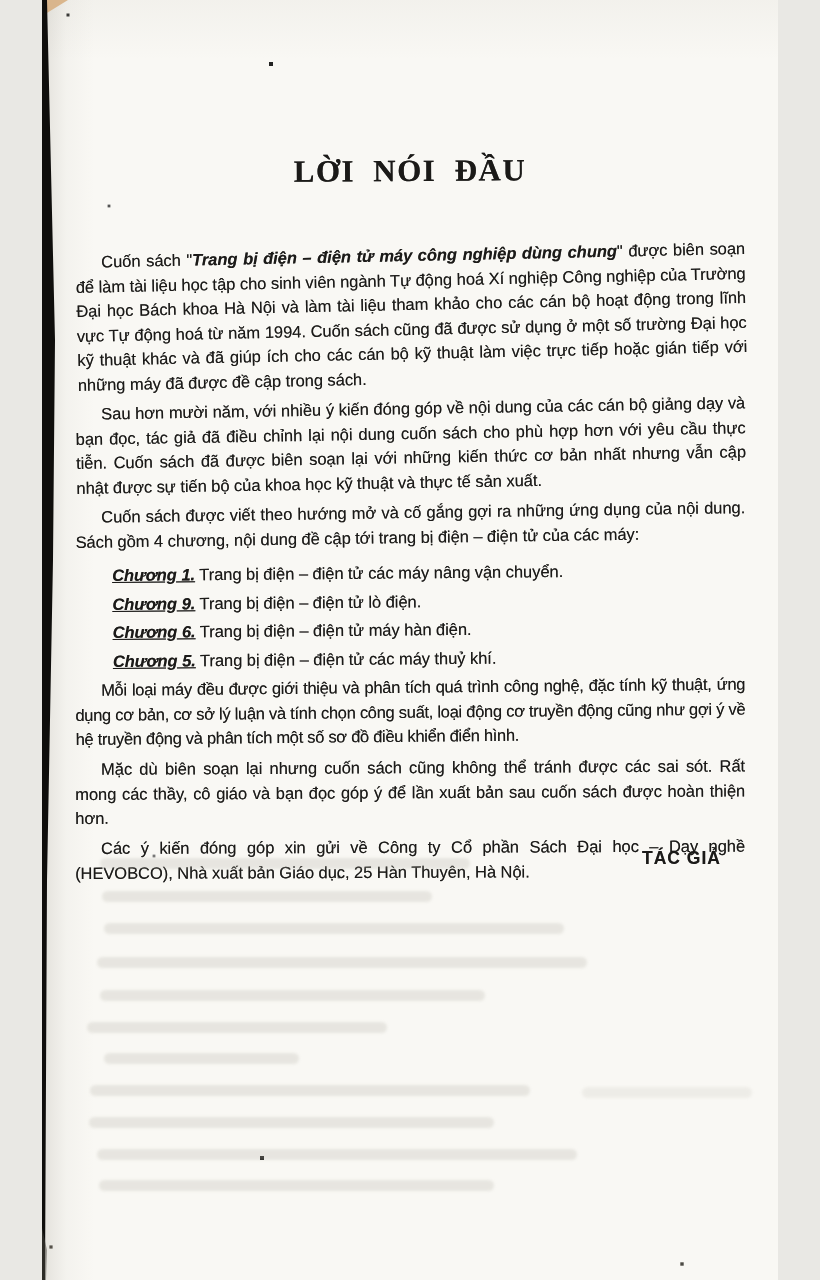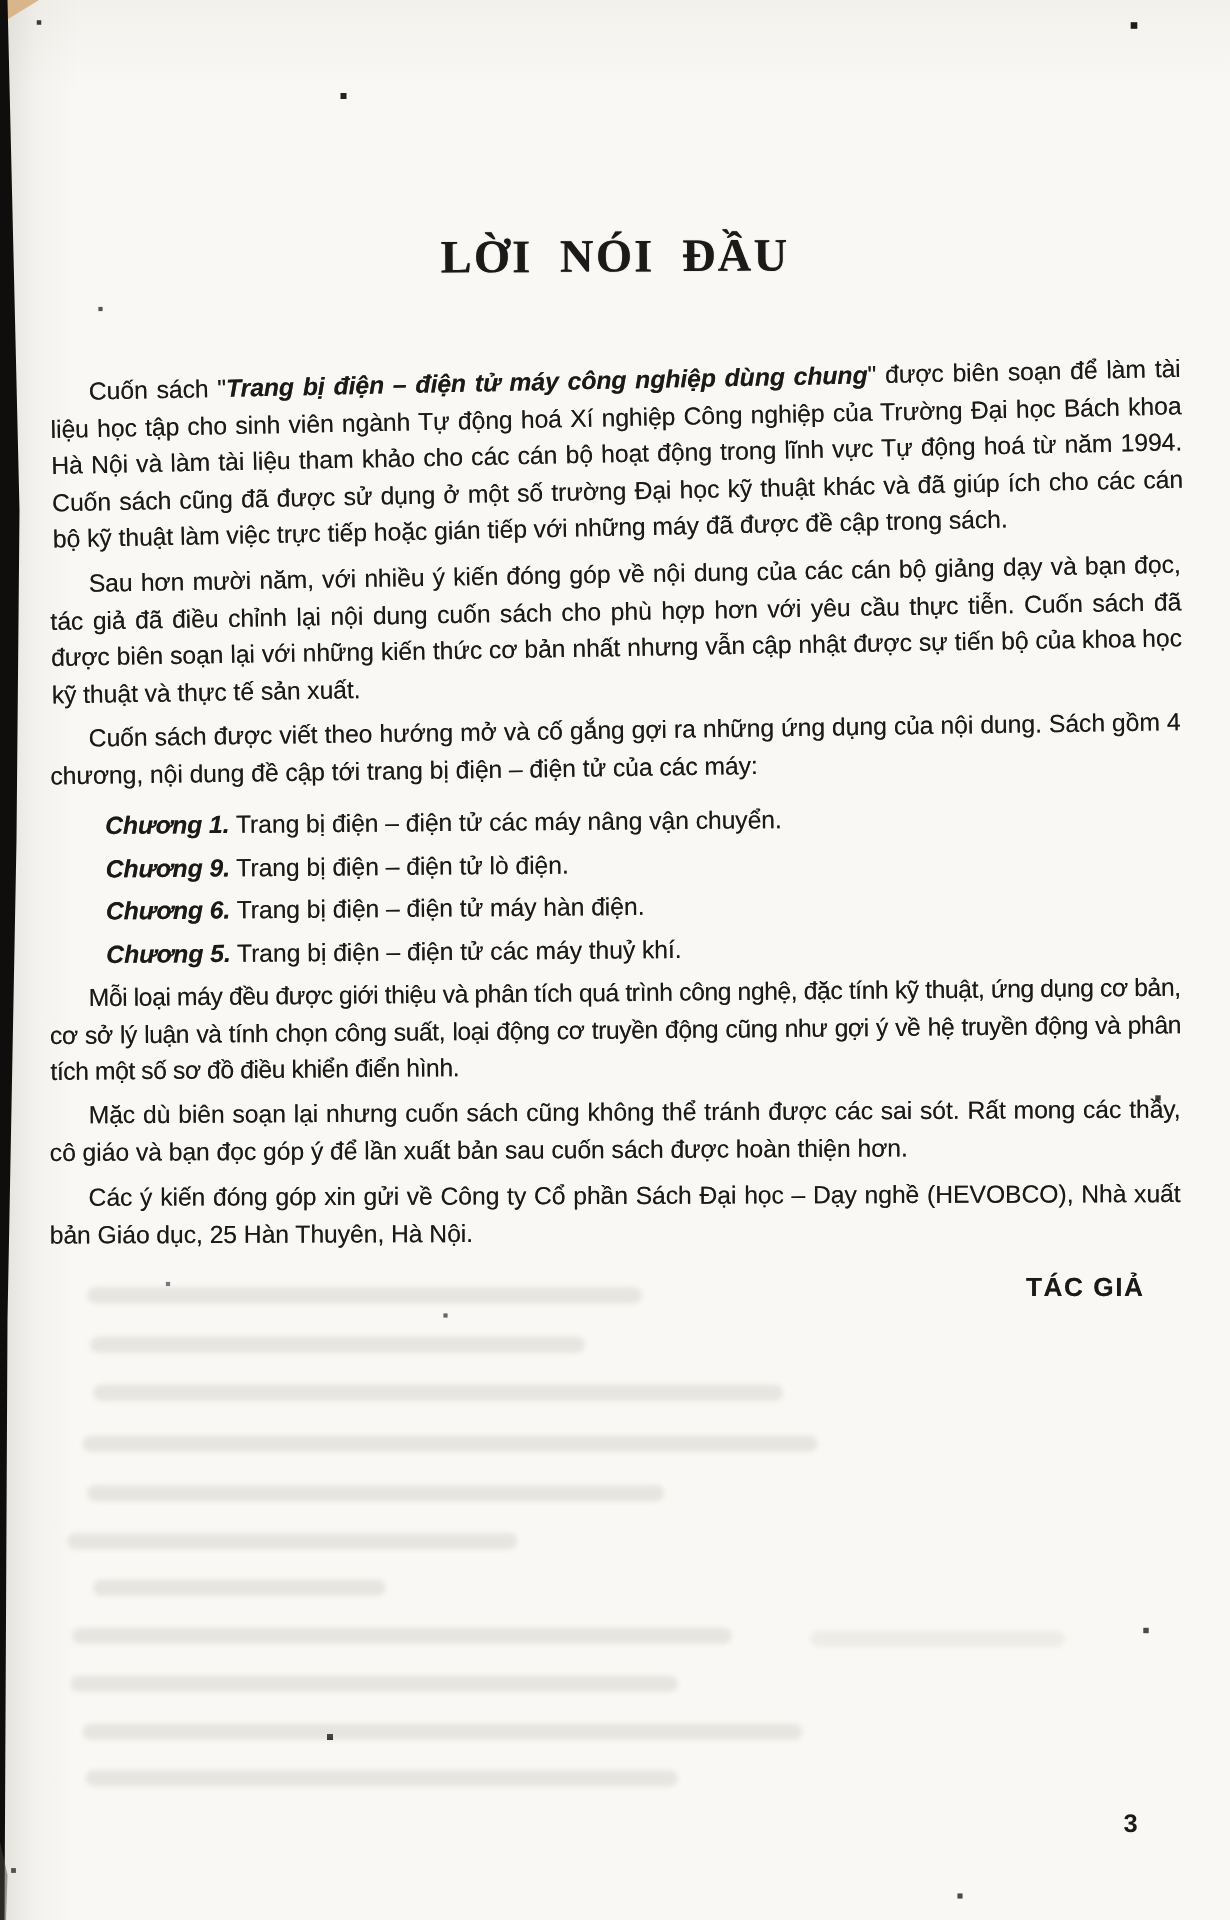--- a/index.html
+++ b/index.html
@@ -1,18 +1,18 @@
 <!DOCTYPE html>
 <html><head>
 <meta charset="utf-8">
 <style>
   html,body { margin:0; padding:0; background:#e9e8e4; }
   .page {
     position:relative;
-    width:820px; height:1280px;
+    width:736px; height:1280px;
     margin:0 auto;
     overflow:hidden;
     color:#1b1a18;
     background:
       linear-gradient(90deg, rgba(110,104,90,0.16) 0px, rgba(110,104,90,0.04) 24px, rgba(0,0,0,0) 52px),
       linear-gradient(180deg, rgba(120,110,90,0.05) 0px, rgba(0,0,0,0) 60px),
       #f9f8f4;
     font-family:"Liberation Sans", sans-serif;
   }
   .scan-edge { position:absolute; left:0; top:0; filter:blur(0.4px); }
@@ -38,21 +38,21 @@
   .body-block p { margin:0 0 5px 0; text-indent:26px; transform-origin:left top; }
   .p1 { transform:rotate(-1.2deg); }
   .p2 { transform:rotate(-1.0deg); }
   .p3 { transform:rotate(-0.85deg); margin-bottom:7px !important; }
   .p4 { transform:rotate(-0.55deg); letter-spacing:-0.3px; }
   .p5 { transform:rotate(-0.3deg); margin-bottom:6px !important; }
   .p6 { transform:rotate(-0.2deg); }
   .book-em { font-weight:bold; font-style:italic; }
   .chapters { margin:0 0 3px 37px; transform:rotate(-0.5deg); transform-origin:left top; text-align:left; }
   .chapters .ch-row { line-height:28.5px; }
-  .ch-label { font-weight:bold; font-style:italic; }
+  .ch-label { font-weight:bold; font-style:italic;text-decoration:underline; }
   .signature {
     position:absolute; top:848px; right:57px;
     font-weight:bold; font-size:17.5px; letter-spacing:1px;
     text-shadow:0 0 0.4px rgba(25,25,25,0.6);
   }
   .page-number {
     position:absolute; top:1206px; left:749px;
     font-weight:bold; font-size:17px;
   }
   .ghost { position:absolute; height:11px; background:#b5b2a8; opacity:0.26; filter:blur(1.7px); border-radius:6px; }

